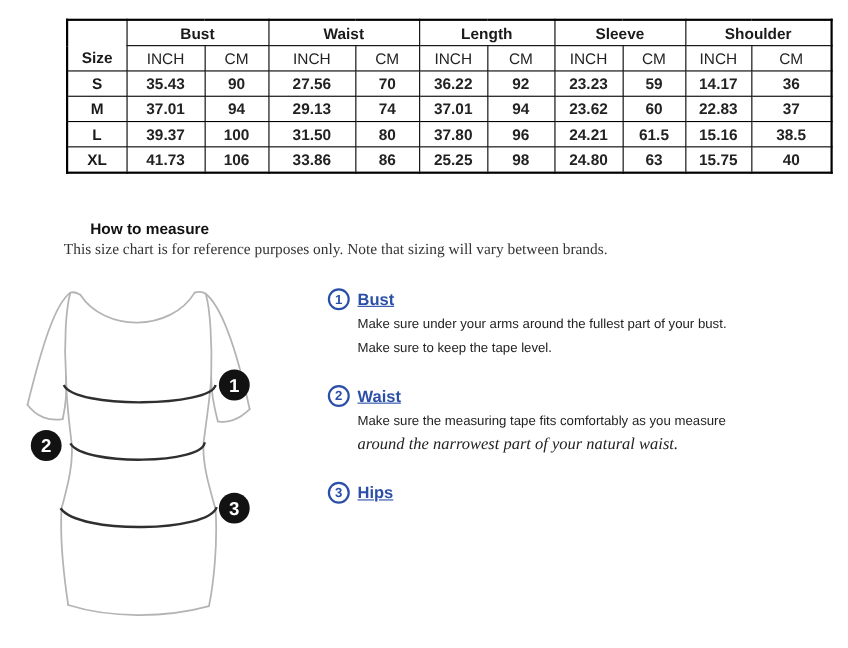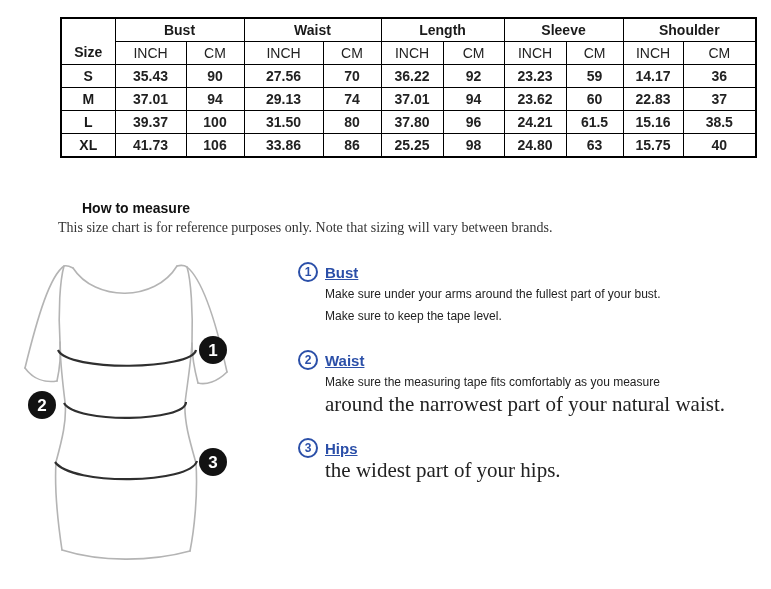--- a/index.html
+++ b/index.html
@@ -102,21 +102,22 @@
     cursor: pointer;
   }
   .m-body { padding-left: 27px; }
   .m-line {
     font-size: 12px;
     line-height: 22px;
     color: #222;
   }
   .m-line.serif {
     font-family: "Liberation Serif", serif;
-    font-size: 21px;
+    font-size: 15px;
+    font-style: italic;
   }
 </style>
 </head>
 <body>
 
 <div class="page">
 
   <table class="size-table">
     <colgroup>
       <col style="width:54px">
@@ -277,18 +278,17 @@
         <div class="m-line serif">around the narrowest part of your natural waist.</div>
       </div>
     </div>
 
     <div class="m-section">
       <div class="m-heading">
         <span class="num-circle">3</span>
         <a class="m-link">Hips</a>
       </div>
       <div class="m-body">
-        <div class="m-line serif">the widest part of your hips.</div>
       </div>
     </div>
 
   </div>
 </div>
 
 </body></html>

